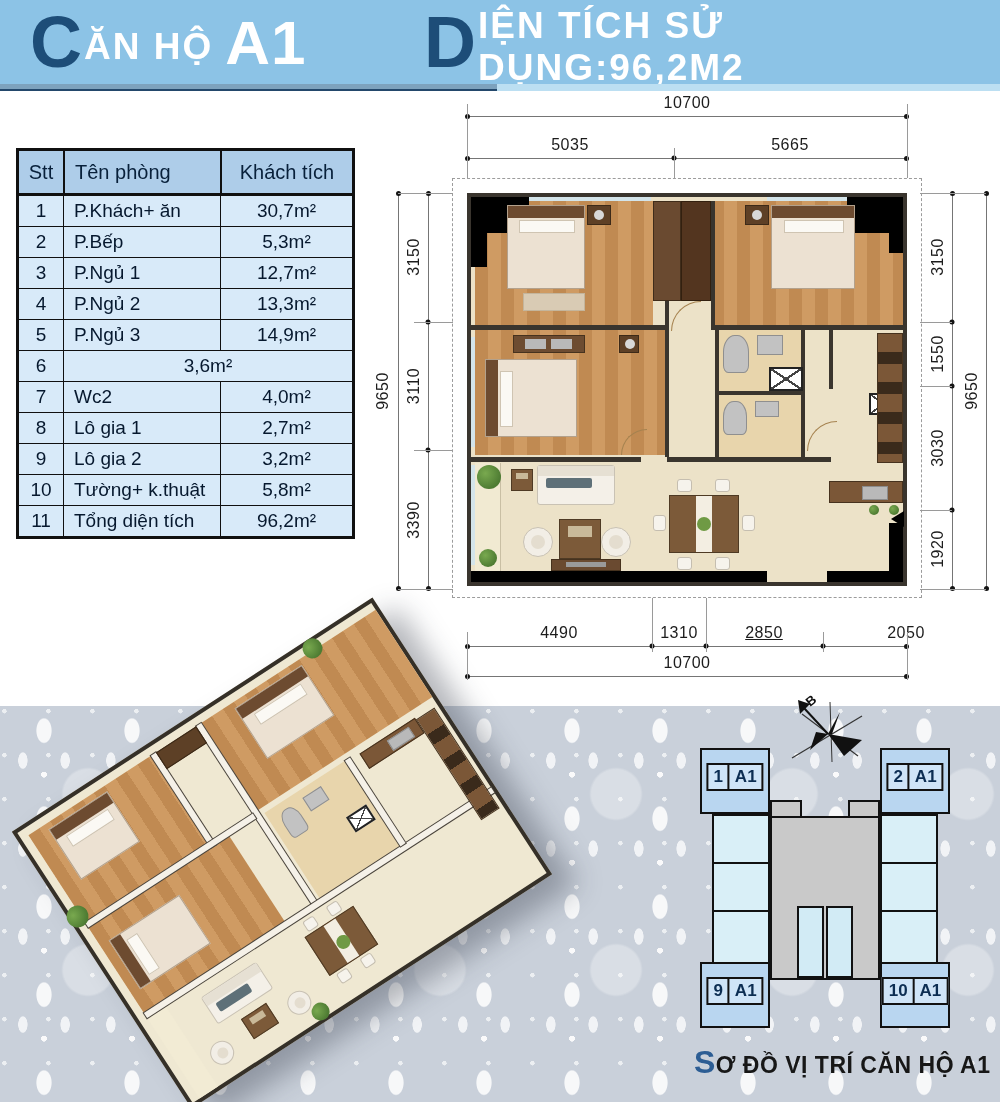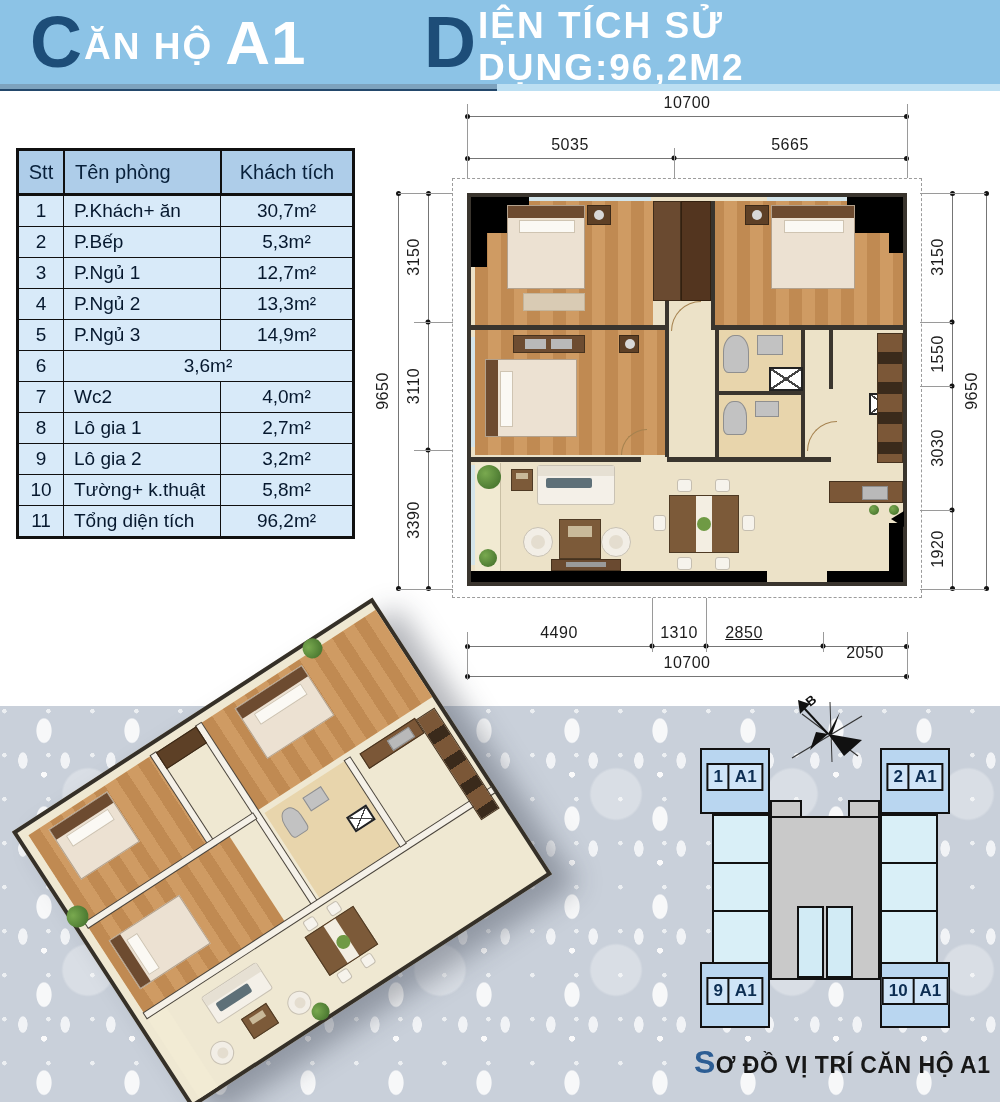--- a/index.html
+++ b/index.html
@@ -250,22 +250,22 @@
   <div class="stub-h" style="left:920px;top:386px;width:32px;"></div>
   <div class="stub-h" style="left:920px;top:510px;width:32px;"></div>
   <div class="stub-h" style="left:920px;top:589px;width:66px;"></div>
 
   <div class="dlh" style="left:467px;top:646px;width:440px;"></div>
   <span class="ddot" style="left:652px;top:646px;"></span>
   <span class="ddot" style="left:706px;top:646px;"></span>
   <span class="ddot" style="left:823px;top:646px;"></span>
   <span class="dim-label" style="left:559px;top:642px;">4490</span>
   <span class="dim-label" style="left:679px;top:642px;">1310</span>
-  <span class="dim-label" style="left:744px;top:642px;text-decoration:underline;">2850</span>
-  <span class="dim-label" style="left:865px;top:642px;margin-top:20px;">2050</span>
+  <span class="dim-label" style="left:764px;top:642px;text-decoration:underline;">2850</span>
+  <span class="dim-label" style="left:906px;top:642px;">2050</span>
   <div class="dlh" style="left:467px;top:676px;width:440px;"></div>
   <span class="dim-label" style="left:687px;top:672px;">10700</span>
   <div class="stub-v" style="left:467px;top:632px;height:48px;"></div>
   <div class="stub-v" style="left:652px;top:598px;height:54px;"></div>
   <div class="stub-v" style="left:706px;top:598px;height:54px;"></div>
   <div class="stub-v" style="left:823px;top:632px;height:20px;"></div>
   <div class="stub-v" style="left:907px;top:632px;height:48px;"></div>
 
   <div class="plan">
     <div class="abs wood" style="left:4px;top:4px;width:178px;height:124px;"></div>

